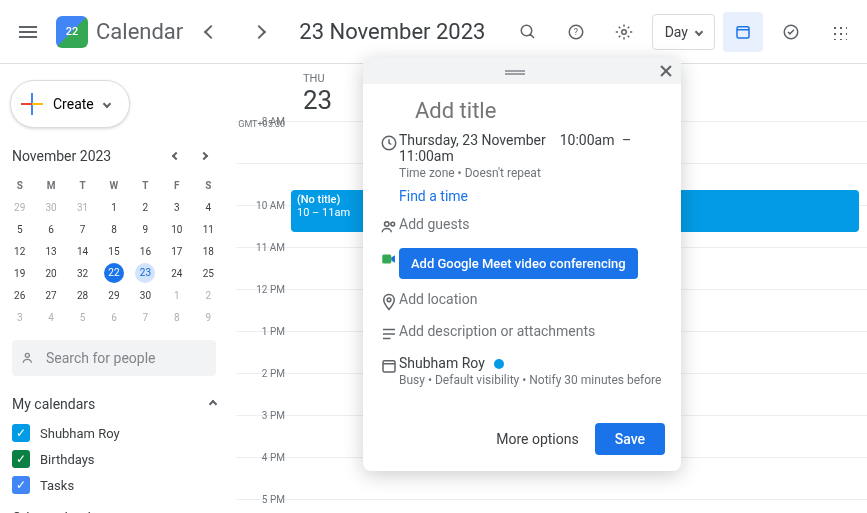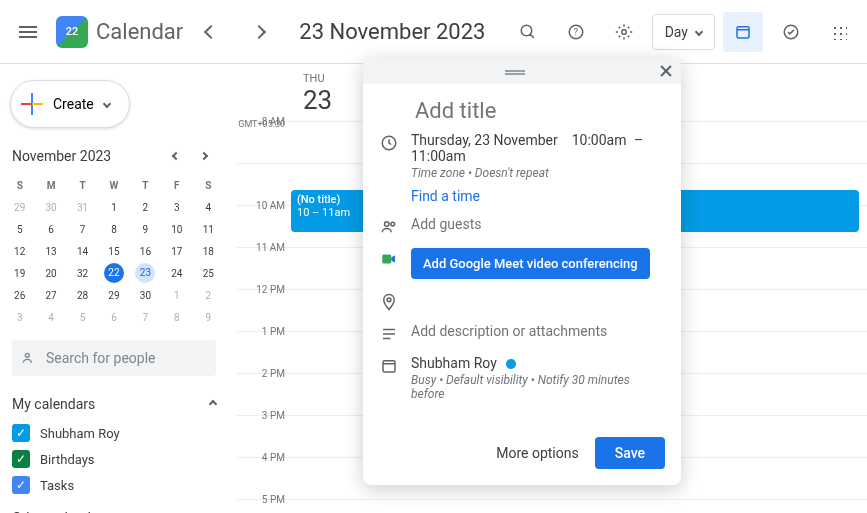--- a/index.html
+++ b/index.html
@@ -55,24 +55,24 @@
 .drag-handle { width: 20px; height: 2px; background: #9aa0a6; margin: 0 auto; position: relative; }
 .drag-handle::after { content: ""; position: absolute; top: 3px; left: 0; right: 0; height: 2px; background: #9aa0a6; }
 .close-x { width: 14px; height: 14px; position: relative; cursor: pointer; }
 .close-x::before, .close-x::after { content: ""; position: absolute; left: 6px; top: 0; width: 2px; height: 14px; background: #5f6368; }
 .close-x::before { transform: rotate(45deg); } .close-x::after { transform: rotate(-45deg); }
 .modal-body { padding: 10px 16px 16px 16px; }
 .title-input { width: 100%; border: none; border-bottom: 1px solid transparent; font-size: 22px; color: #80868b; padding: 4px 0 8px 36px; outline: none; }
 .tabs { display: flex; gap: 6px; margin: 10px 0 12px 36px; font-size: 14px; }
 .tab { padding: 4px 10px; border-radius: 4px; cursor: pointer; color: #5f6368; }
 .tab.active { background: #e8f0fe; color: #1967d2; }
-.row { display: flex; gap: 12px; align-items: flex-start; margin-bottom: 12px; }
+.row { display: flex; gap: 0; align-items: flex-start; margin-bottom: 12px; }
 .row .ic { width: 20px; display: flex; justify-content: center; color: #5f6368; padding-top: 2px; }
 .row .content { flex: 1; font-size: 14px; }
-.sub { font-size: 12px; color: #70757a; margin-top: 2px; font-style: italic; }
+.sub { font-size: 12px; color: #70757a; margin-top: 2px; }
 .link { color: #1a73e8; cursor: pointer; }
 .sep { margin: 0 4px; }
 .meet-btn { background: #1a73e8; color: #fff; border: none; border-radius: 4px; padding: 8px 12px; font-size: 13px; font-weight: 500; cursor: pointer; }
 .guest-txt, .loc-txt, .desc-txt { color: #70757a; cursor: text; }
 .modal-footer { display: flex; justify-content: flex-end; align-items: center; gap: 16px; padding: 8px 16px 16px 16px; }
 .more-opt { font-size: 14px; color: #3c4043; cursor: pointer; }
 .save-btn { background: #1a73e8; color: #fff; border: none; border-radius: 4px; padding: 8px 20px; font-size: 14px; font-weight: 500; cursor: pointer; }
 .dot { width: 10px; height: 10px; border-radius: 50%; display: inline-block; margin-left: 6px; vertical-align: middle; }
 svg { width: 18px; height: 18px; }
 </style>
@@ -357,20 +357,21 @@
         </div>
       <div class="content"><button class="meet-btn">Add Google Meet video conferencing</button></div>
     </div>
     <div class="row">
       <div class="ic">
           <svg viewBox="0 0 24 24">
             <path d="M12 2C8 2 5 5 5 9c0 5 7 13 7 13s7-8 7-13c0-4-3-7-7-7z" fill="none" stroke="#5f6368" stroke-width="2"></path>
             <circle cx="12" cy="9" r="2.5" fill="none" stroke="#5f6368" stroke-width="2"></circle>
           </svg>
         </div>
+      <div class="content loc-txt">Add location</div>
     </div>
     <div class="row">
       <div class="ic">
           <svg viewBox="0 0 24 24">
             <line x1="4" y1="6" x2="20" y2="6" stroke="#5f6368" stroke-width="2"></line>
             <line x1="4" y1="12" x2="20" y2="12" stroke="#5f6368" stroke-width="2"></line>
             <line x1="4" y1="18" x2="14" y2="18" stroke="#5f6368" stroke-width="2"></line>
           </svg>
         </div>
       <div class="content desc-txt">Add description or attachments</div>

